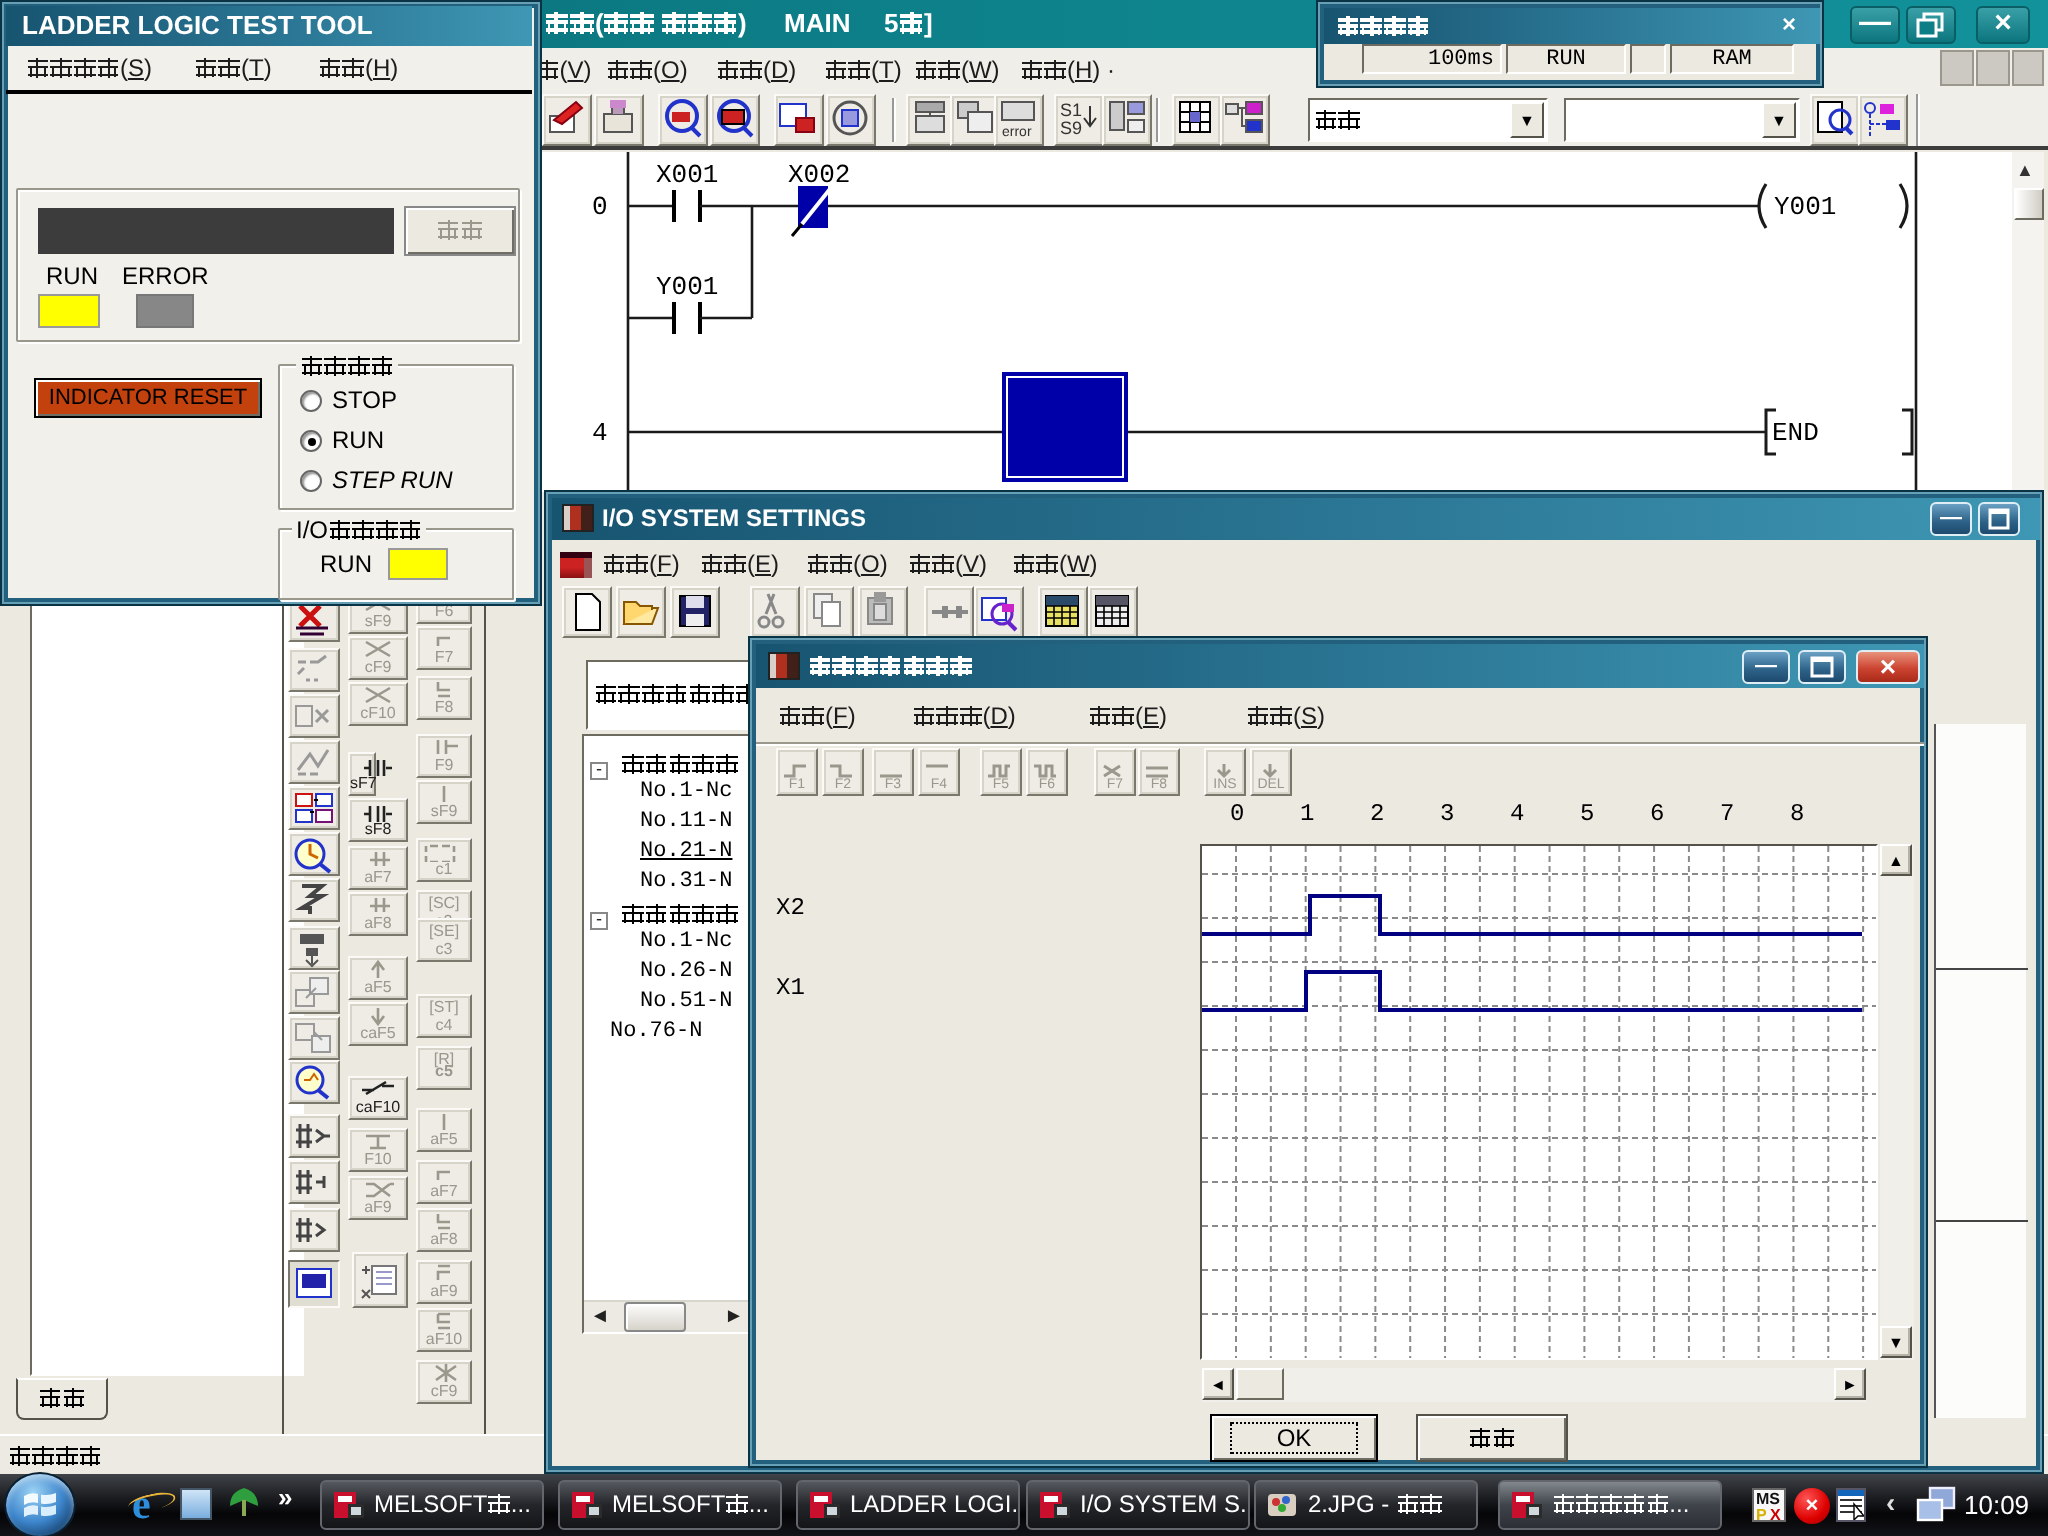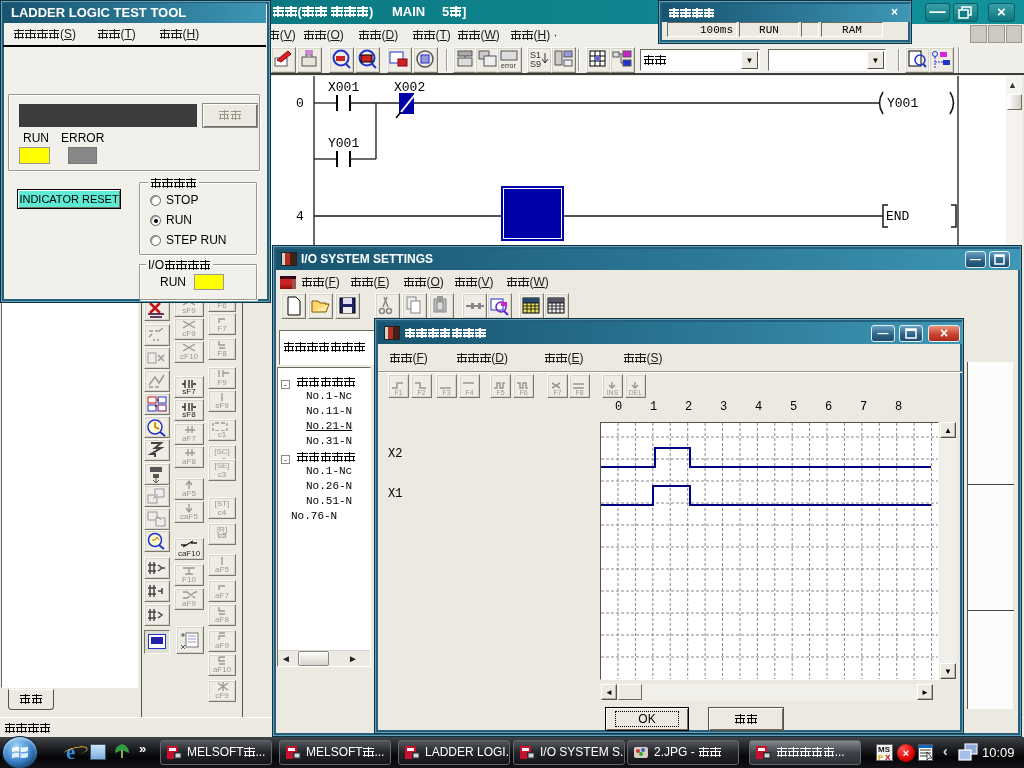--- a/index.html
+++ b/index.html
@@ -7,21 +7,21 @@
 .abs{position:absolute;}
 
 .cj{display:inline-block;width:.88em;height:.84em;margin:0 .05em;vertical-align:-.08em;
 background-image:linear-gradient(currentColor,currentColor),linear-gradient(currentColor,currentColor),linear-gradient(currentColor,currentColor),linear-gradient(currentColor,currentColor),linear-gradient(currentColor,currentColor),linear-gradient(currentColor,currentColor);
 background-repeat:no-repeat;
 background-size:100% 1px,100% 1px,100% 1px,1px 100%,1px 55%,1px 55%;
 background-position:0 10%,0 48%,0 92%,50% 0,12% 100%,88% 100%;}
 
 .raised{border:1px solid;border-color:#fff #6d6a60 #6d6a60 #fff;background:#ece9e0;}
 .raised2{box-shadow:inset 1px 1px 0 #fff,inset -1px -1px 0 #706d64;background:#ece9e0;}
-.sunken{border:1px solid;border-color:#6d6a60 #fff #fff #6d6a60;}
+.sunken{border:1px solid;border-color:#6d6a60 #fff #fff #6d6a60;margin-left:14px;}
 .groupbox{border:1px solid #9a978d;box-shadow:1px 1px 0 #fff, inset 1px 1px 0 #fff;border-radius:1px;}
 .tbtn{position:absolute;background:#eeece4;border:1px solid;border-color:#fbfaf7 #7a776d #7a776d #fbfaf7;box-shadow:0 0 0 1px #d6d3c9 inset;}
 
 .tgrad{background:linear-gradient(90deg,#175470,#2b7795 55%,#3e97b4);}
 .ttext{color:#fff;font-weight:bold;font-size:13px;}
 .ttext .cj{background-size:100% 2px,100% 2px,100% 2px,2px 100%,1px 55%,1px 55%;}
 
 .winframe{border:1px solid #0b3346;box-shadow:inset 0 0 0 1px #67a0b5,inset 0 0 0 3px #22607e;background:#ece9e0;}
 
 .xpb{position:absolute;width:21px;height:17px;border-radius:3px;border:1px solid #dfeef5;color:#fff;font-size:11px;text-align:center;line-height:15px;font-weight:bold;}
@@ -272,21 +272,21 @@
             <path d="M8 2 l12 7 m0 -7 l-12 7" stroke="#9a978d" stroke-width="1.3" fill="none"></path>
           </svg>
           <span style="position:absolute;left:0;top:10px;width:100%;text-align:center;font-size:8px;color:#9a978d;">cF9</span>
         </div>
         <div class="tbtn" style="left: 174px; top: 341px; width: 30px; height: 22px;">
           <svg width="28" height="11" style="position:absolute;left:0;top:0;">
             <path d="M8 2 l12 7 m0 -7 l-12 7" stroke="#9a978d" stroke-width="1.3" fill="none"></path>
           </svg>
           <span style="position:absolute;left:0;top:10px;width:100%;text-align:center;font-size:8px;color:#9a978d;">cF10</span>
         </div>
-        <div class="tbtn" style="left: 174px; top: 376px; width: 30px; height: 22px;">
+        <div class="tbtn" style="left: 174px; top: 376px; width: 14px; height: 22px;">
           <svg width="28" height="11" style="position:absolute;left:0;top:0;">
             <path d="M7 7 h3 m0 -4 v8 m4 -4 h0 m0 0 v-4 m0 4 v4 m4 -4 h3 M14 3 v8 m3 -8 v8" stroke="#222" stroke-width="1.3" fill="none"></path>
           </svg>
           <span style="position:absolute;left:0;top:10px;width:100%;text-align:center;font-size:8px;color:#222;">sF7</span>
         </div>
         <div class="tbtn" style="left: 174px; top: 399px; width: 30px; height: 22px;">
           <svg width="28" height="11" style="position:absolute;left:0;top:0;">
             <path d="M7 7 h3 m0 -4 v8 m4 -4 v-4 m0 4 v4 m4 -4 h3 M14 3 v8 m3 -8 v8" stroke="#222" stroke-width="1.3" fill="none"></path>
           </svg>
           <span style="position:absolute;left:0;top:10px;width:100%;text-align:center;font-size:8px;color:#222;">sF8</span>
@@ -693,33 +693,33 @@
 
   <div class="abs groupbox" style="left:7px;top:93px;width:252px;height:77px;">
     <div class="abs" style="left:10px;top:9px;width:178px;height:23px;background:#3c3c3c;"></div>
     <div class="abs raised2" style="left:193px;top:8px;width:56px;height:25px;border:1px solid #888;color:#9a978d;font-size:12px;text-align:center;line-height:23px;"><i class="cj"></i><i class="cj"></i></div>
     <div class="abs" style="left:14px;top:36px;font-size:12px;">RUN</div>
     <div class="abs" style="left:52px;top:36px;font-size:12px;">ERROR</div>
     <div class="abs" style="left:10px;top:52px;width:31px;height:17px;background:#ffff00;border:1px solid #999;"></div>
     <div class="abs" style="left:59px;top:52px;width:29px;height:17px;background:#878787;border:1px solid #777;"></div>
   </div>
 
-  <div class="abs" style="left:16px;top:188px;width:104px;height:20px;background:#5eead4;border:1.5px solid #000;box-shadow:inset 1px 1px 0 #fff,inset -1px -1px 0 #706d64;font-size:11px;text-align:center;line-height:18px;">INDICATOR RESET</div>
+  <div class="abs" style="left:16px;top:188px;width:114px;height:20px;background:#c2410c;border:1.5px solid #000;box-shadow:inset 1px 1px 0 #fff,inset -1px -1px 0 #706d64;font-size:11px;text-align:center;line-height:18px;">INDICATOR RESET</div>
 
   <div class="abs groupbox" style="left:138px;top:181px;width:118px;height:73px;">
     <div class="abs" style="left:8px;top:-7px;background:#f2f0ea;font-size:12px;padding:0 2px;"><i class="cj"></i><i class="cj"></i><i class="cj"></i><i class="cj"></i></div>
     <div id="radios">
           <div class="abs" style="left: 10px; top: 12px; width: 11px; height: 11px; border-radius: 50%; background: rgb(255, 255, 255); border: 1px solid rgb(102, 102, 102); box-shadow: rgb(153, 153, 153) 1px 1px 1px inset;"></div>
           <div class="abs" style="left: 26px; top: 10px; font-size: 12px;">STOP</div>
           <div class="abs" style="left: 10px; top: 32px; width: 11px; height: 11px; border-radius: 50%; background: rgb(255, 255, 255); border: 1px solid rgb(102, 102, 102); box-shadow: rgb(153, 153, 153) 1px 1px 1px inset;">
             <span style="position:absolute;left:2.5px;top:2.5px;width:4px;height:4px;border-radius:50%;background:#000;"></span>
           </div>
           <div class="abs" style="left: 26px; top: 30px; font-size: 12px;">RUN</div>
           <div class="abs" style="left: 10px; top: 52px; width: 11px; height: 11px; border-radius: 50%; background: rgb(255, 255, 255); border: 1px solid rgb(102, 102, 102); box-shadow: rgb(153, 153, 153) 1px 1px 1px inset;"></div>
-          <div class="abs" style="left: 26px; top: 50px; font-size: 12px;">STEP RUN</div>
+          <div class="abs" style="left: 26px; top: 50px; font-size: 12px; font-style: italic;">STEP RUN</div>
         </div>
   </div>
 
   <div class="abs groupbox" style="left:138px;top:263px;width:118px;height:36px;">
     <div class="abs" style="left:6px;top:-7px;background:#f2f0ea;font-size:12px;padding:0 2px;">I/O<i class="cj"></i><i class="cj"></i><i class="cj"></i><i class="cj"></i></div>
     <div class="abs" style="left:20px;top:10px;font-size:12px;">RUN</div>
     <div class="abs" style="left:54px;top:9px;width:30px;height:16px;background:#ffff00;border:1px solid #999;"></div>
   </div>
 </div>
 

